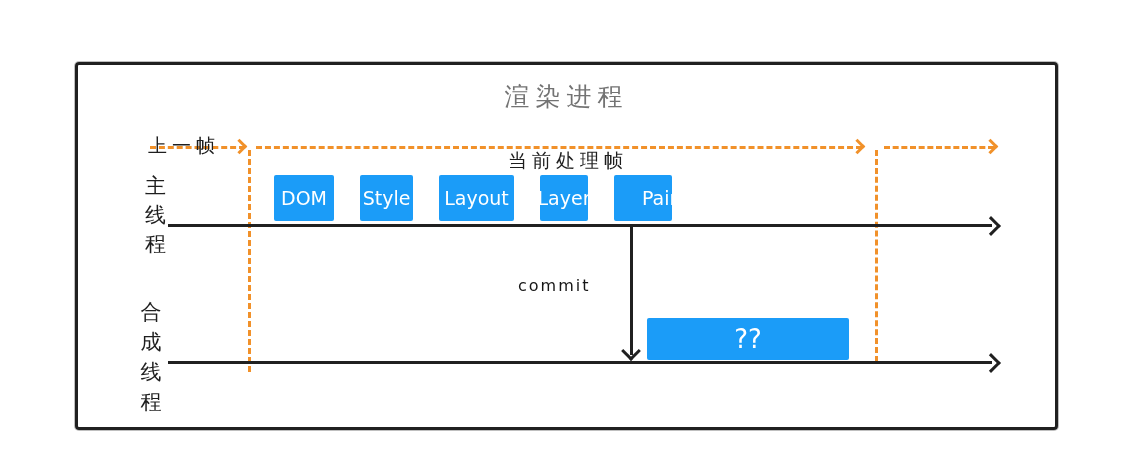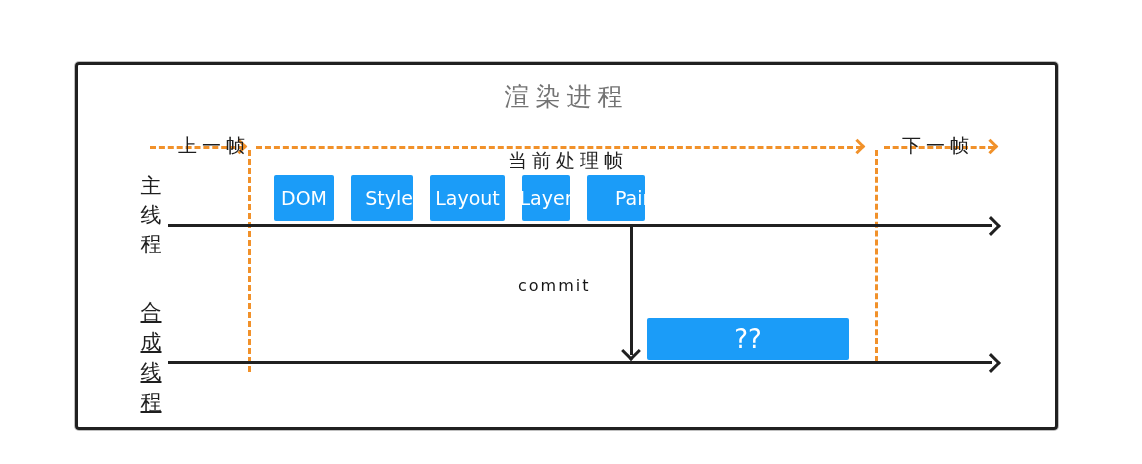--- a/index.html
+++ b/index.html
@@ -84,35 +84,35 @@
     text-align: center;
     word-break: break-all;
     color: #1e1e1e;
   }
 
   
   .stages {
     position: absolute;
     left: 274px; top: 175px; height: 46px;
     display: flex;
-    gap: 17px;
+    gap: 26px;
     z-index: 2;
   }
   .stage-box {
     height: 46px;
     background: var(--stage);
     color: #ffffff;
     font-size: 19px;
     display: flex;
     align-items: center;
     justify-content: center;
     border-radius: 2px;
   }
   .stage-dom    { width: 60px; }
-  .stage-style  { width: 62px; justify-content: flex-end; }
+  .stage-style  { width: 53px; }
   .stage-layout { width: 75px; text-align: center; }
   .stage-layer  { width: 48px; }
   .stage-paint  { width: 58px; padding-left: 45px; }
 
   
   .commit-label {
     position: absolute;
     left: 518px; top: 276px;
     font-size: 16px;
     letter-spacing: 2px;
@@ -150,34 +150,33 @@
 <body>
 
 <div class="canvas">
 
   <div class="frame-border"></div>
 
   <div class="diagram-title">渲染进程</div>
 
   <div class="dash-h" style="left:150px; top:146px; width:95px;"></div>
   <div class="chev" style="left:234px; top:141px;"></div>
-  <div class="frame-label" style="left:164px; top:133px; width:100px;">上一帧</div>
+  <div class="frame-label" style="left:134px; top:133px; width:100px;">上一帧</div>
 
   <div class="dash-h" style="left:256px; top:146px; width:606px;"></div>
   <div class="chev" style="left:852px; top:141px;"></div>
   <div class="frame-label" style="left:498px; top:148px; width:140px;">当前处理帧</div>
 
   <div class="dash-h" style="left:884px; top:146px; width:110px;"></div>
   <div class="chev" style="left:985px; top:141px;"></div>
-  <div class="frame-label" style="left:893px; top:133px; width:90px;">下一帧</div>
 
   <div class="dash-v" style="left:248px; top:150px; height:222px;"></div>
   <div class="dash-v" style="left:875px; top:150px; height:212px;"></div>
 
-  <div class="thread-label" style="top:172px;">主线程</div>
+  <div class="thread-label" style="top:172px;text-align:right;">主线程</div>
   <div class="thread-line" style="top:224px;"></div>
   <div class="chev-black" style="left:984px; top:219px;"></div>
 
   <div class="stages">
     <div class="stage-box stage-dom">
       <span>DOM</span>
     </div>
     <div class="stage-box stage-style">
       <span>Style</span>
     </div>
@@ -189,21 +188,21 @@
     </div>
     <div class="stage-box stage-paint">
       <span>Paint</span>
     </div>
   </div>
 
   <div class="commit-label">commit</div>
   <div class="commit-line"></div>
   <div class="chev-down" style="left:624px; top:344px;"></div>
 
-  <div class="thread-label" style="top:297px; line-height:30px;text-decoration:underline;">合成线程</div>
+  <div class="thread-label" style="top:297px; line-height:30px;">合成线程</div>
   <div class="thread-line" style="top:361px;"></div>
   <div class="chev-black" style="left:984px; top:356px;"></div>
 
   <div class="task-box">
     <span>??</span>
   </div>
 
 </div>
 
 </body></html>

